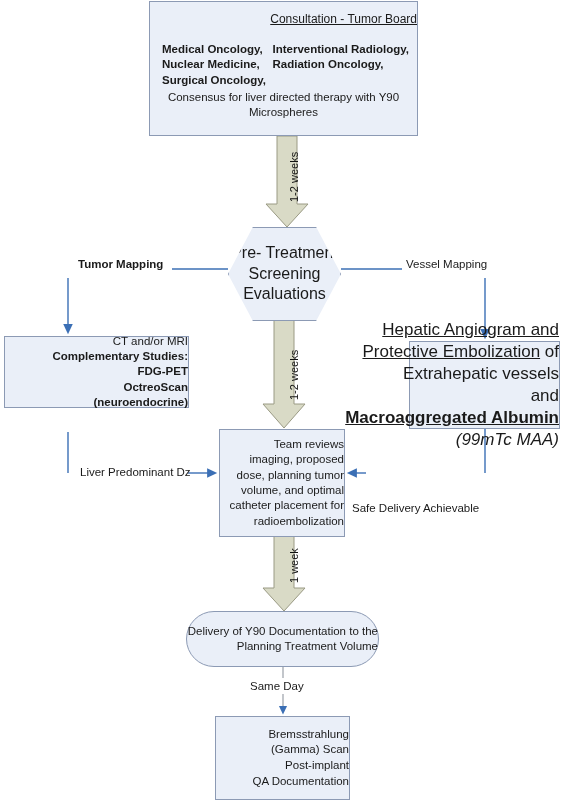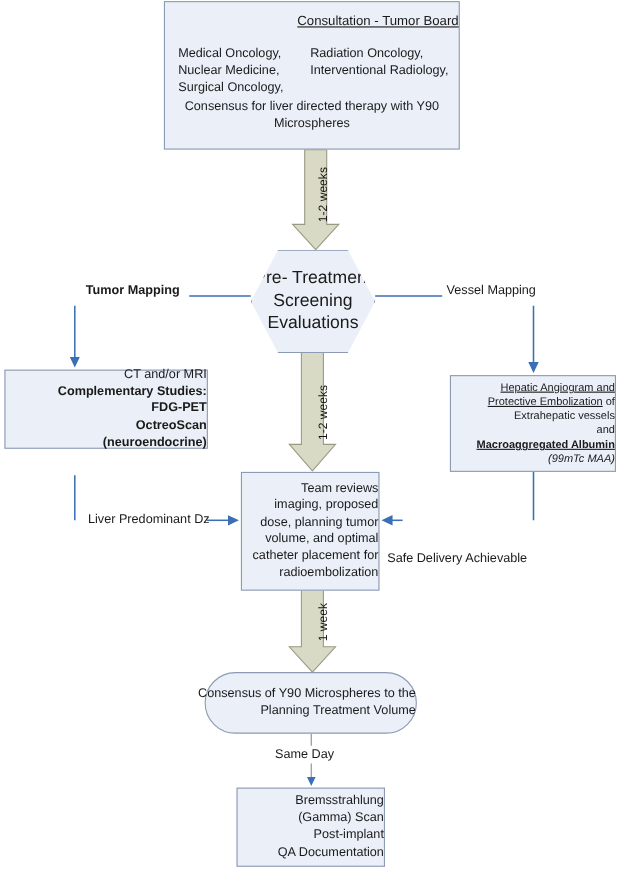--- a/index.html
+++ b/index.html
@@ -50,20 +50,21 @@
     text-decoration: underline;
     margin-bottom: 14px;
   }
   .cols {
     display: flex;
     width: 100%;
     padding: 0 8px 0 12px;
     box-sizing: border-box;
     text-align: left;
     justify-content: flex-start;
+    font-weight: bold;
   }
   .cols .col { font-size: 11.5px; line-height: 1.36; }
   .cols .col1 { width: 120px; }
   .cols .col2 { width: auto; }
   #consultation .consensus {
     margin-top: 1px;
     padding: 0 14px;
     font-size: 11.5px;
     line-height: 1.35;
   }
@@ -78,34 +79,34 @@
     clip-path: polygon(22% 0%, 78% 0%, 100% 50%, 78% 100%, 22% 100%, 0% 50%);
     display: flex; align-items: center; justify-content: center;
     text-align: center;
     font-size: 16px; line-height: 1.3;
   }
 
   
   #leftbox { left: 4px; top: 336px; width: 185px; height: 72px; font-size: 11.5px; }
 
   
-  #rightbox { left: 409px; top: 341px; width: 151px; height: 88px; font-size: 10px; line-height: 1.3; }
+  #rightbox { left: 409px; top: 341px; width: 151px; height: 88px; font-size: 17px; line-height: 1.3; }
 
   
   #teambox { left: 219px; top: 429px; width: 126px; height: 108px; font-size: 11.5px; line-height: 1.34; }
 
   
   #delivery {
     left: 186px; top: 611px; width: 193px; height: 56px;
     border-radius: 28px;
     font-size: 11.5px; line-height: 1.34;
   }
 
   
-  #bottombox { left: 215px; top: 716px; width: 135px; height: 72px; font-size: 11.5px; line-height: 1.36; }
+  #bottombox { left: 215px; top: 716px; width: 135px; height: 84px; font-size: 11.5px; line-height: 1.36; }
 
   
   .elabel {
     position: absolute;
     font-size: 11.5px;
     color: #1a1a1a;
     white-space: nowrap;
     background: transparent;
   }
   #lbl-tumor   { left: 78px;  top: 258px; font-weight: bold; }
@@ -164,22 +165,22 @@
 
 <div class="node" id="consultation">
   <div class="title">Consultation - Tumor Board</div>
   <div class="cols">
     <div class="col col1">
       <span class="ln">Medical Oncology,</span>
       <span class="ln">Nuclear Medicine,</span>
       <span class="ln">Surgical Oncology,</span>
     </div>
     <div class="col col2">
+      <span class="ln">Interventional Radiology,</span>
       <span class="ln">Radiation Oncology,</span>
-      <span class="ln">Interventional Radiology,</span>
     </div>
   </div>
   <div class="consensus">Consensus for liver directed therapy with Y90 Microspheres</div>
 </div>
 
 <div id="hexagon">
   <div>
     <span class="ln">Pre-</span>
     <span class="ln">Treatment</span>
     <span class="ln">Screening</span>
@@ -207,21 +208,21 @@
 <div class="node" id="teambox">
   <span class="ln">Team reviews</span>
   <span class="ln">imaging, proposed</span>
   <span class="ln">dose, planning tumor</span>
   <span class="ln">volume, and optimal</span>
   <span class="ln">catheter placement for</span>
   <span class="ln">radioembolization</span>
 </div>
 
 <div class="node" id="delivery">
-  <span class="ln">Consensus of Y90 Microspheres to the</span>
+  <span class="ln">Delivery of Y90 Documentation to the</span>
   <span class="ln">Planning Treatment Volume</span>
 </div>
 
 <div class="node" id="bottombox">
   <span class="ln">Bremsstrahlung</span>
   <span class="ln">(Gamma) Scan</span>
   <span class="ln">Post-implant</span>
   <span class="ln">QA Documentation</span>
 </div>
 

